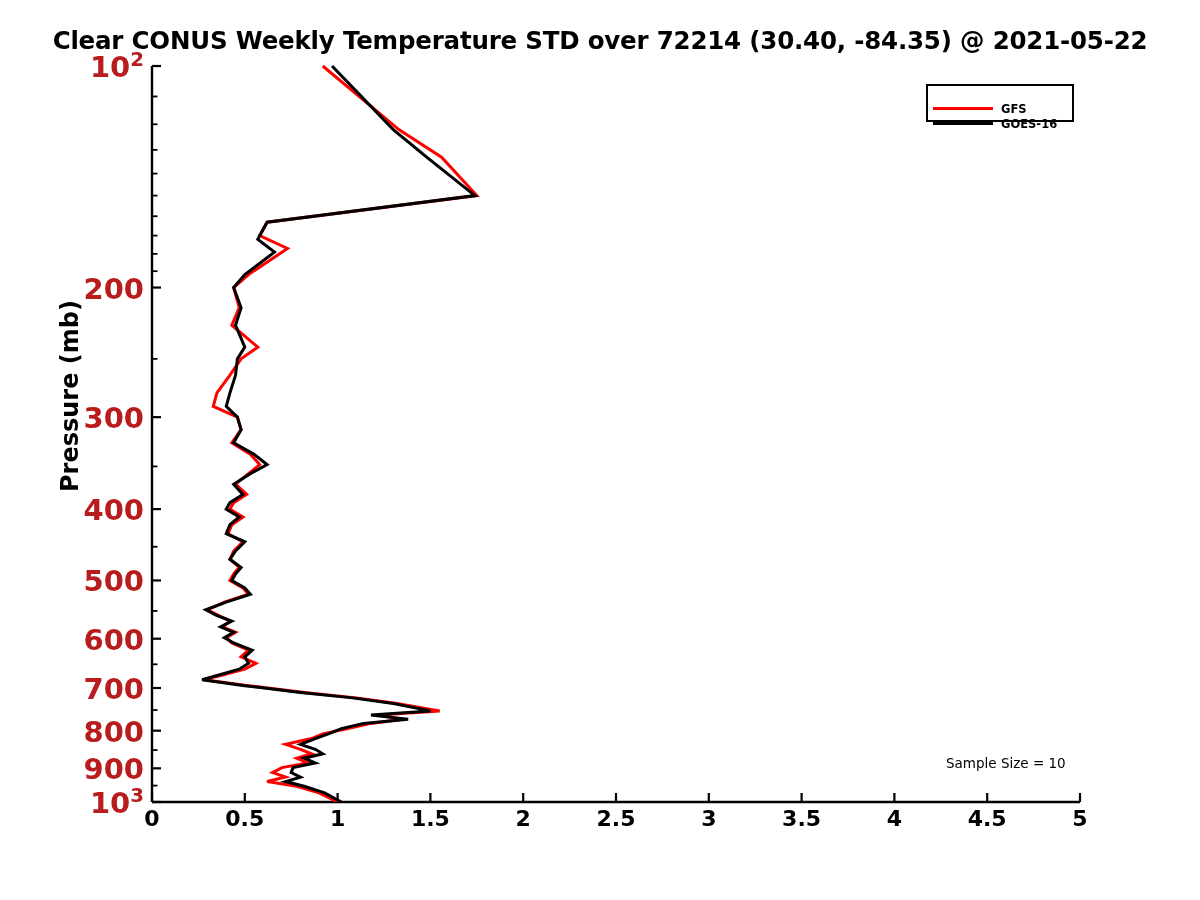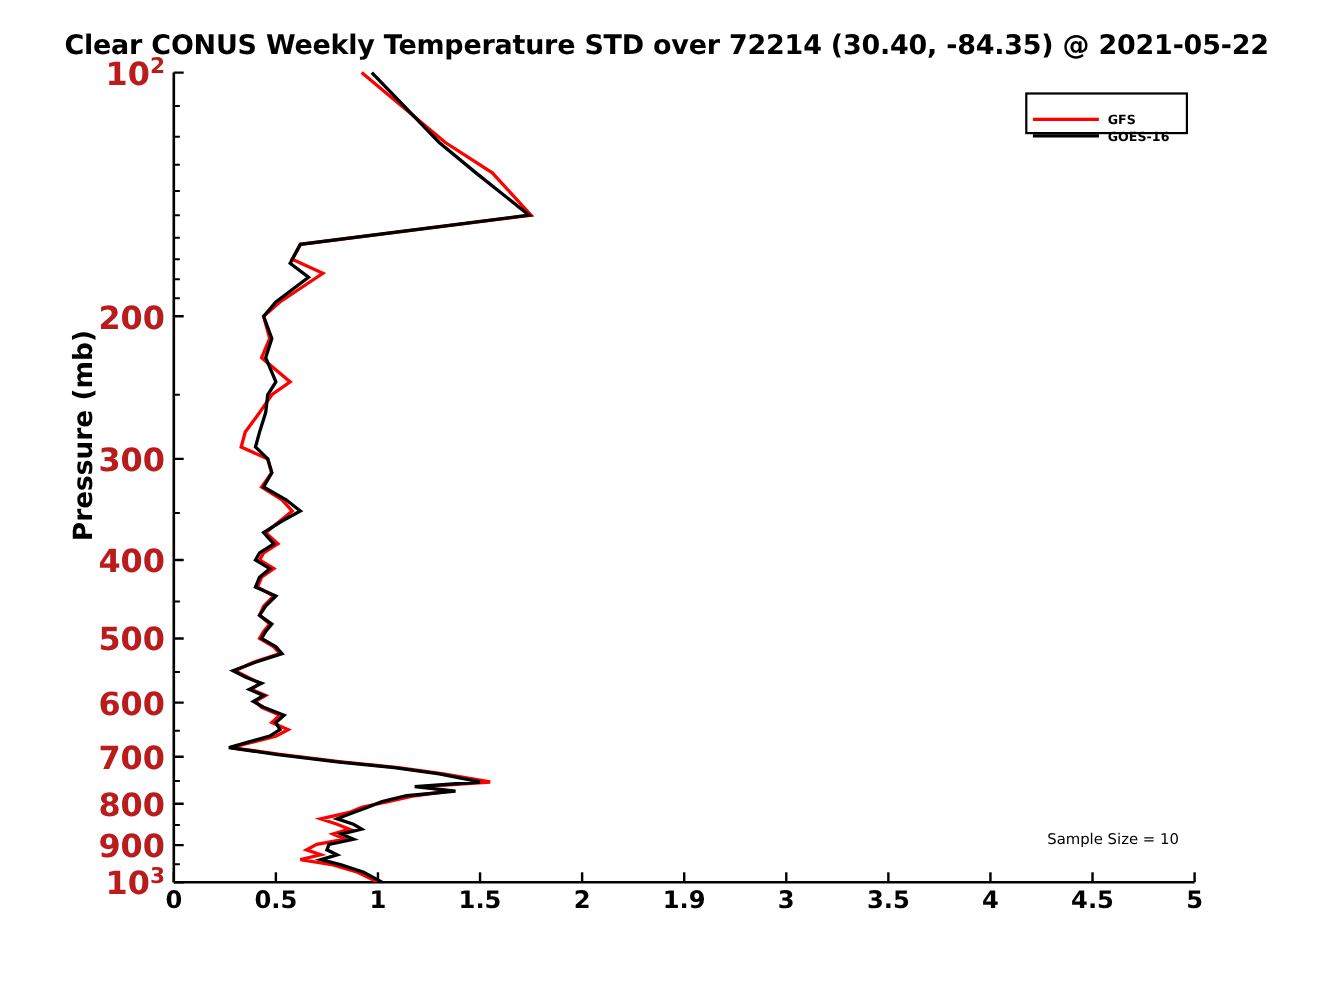--- a/index.html
+++ b/index.html
@@ -9,21 +9,21 @@
   }
   body {
     width: 1200px;
     height: 900px;
     font-family: "DejaVu Sans", sans-serif;
     overflow: hidden;
     position: relative;
   }
   #figure {
     position: absolute;
-    left: 6px; top: 0;
+    left: 0; top: 0;
     width: 1077px;
     height: 900px;
   }
   .plot-title {
     position: absolute;
     left: 0;
     top: 26px;
     width: 1200px;
     text-align: center;
     font-size: 24.5px;
@@ -216,21 +216,21 @@
       <div class="ytick-wrap" style="top: 802px;">
         <span class="tick-label-y" style="top: -13px; position: absolute;">10<sup>3</sup></span>
       </div>
     </div>
   <div id="xtick-labels">
       <div class="tick-label-x" style="left: 152px;">0</div>
       <div class="tick-label-x" style="left: 244.8px;">0.5</div>
       <div class="tick-label-x" style="left: 337.6px;">1</div>
       <div class="tick-label-x" style="left: 430.4px;">1.5</div>
       <div class="tick-label-x" style="left: 523.2px;">2</div>
-      <div class="tick-label-x" style="left: 616px;">1.9</div>
+      <div class="tick-label-x" style="left: 616px;">2.5</div>
       <div class="tick-label-x" style="left: 708.8px;">3</div>
       <div class="tick-label-x" style="left: 801.6px;">3.5</div>
       <div class="tick-label-x" style="left: 894.4px;">4</div>
       <div class="tick-label-x" style="left: 987.2px;">4.5</div>
       <div class="tick-label-x" style="left: 1080px;">5</div>
     </div>
 
   <div class="legend-box">
     <div class="legend-row">
       <span class="legend-swatch" id="sw0" style="border-top-color: rgb(255, 0, 0);"></span>

